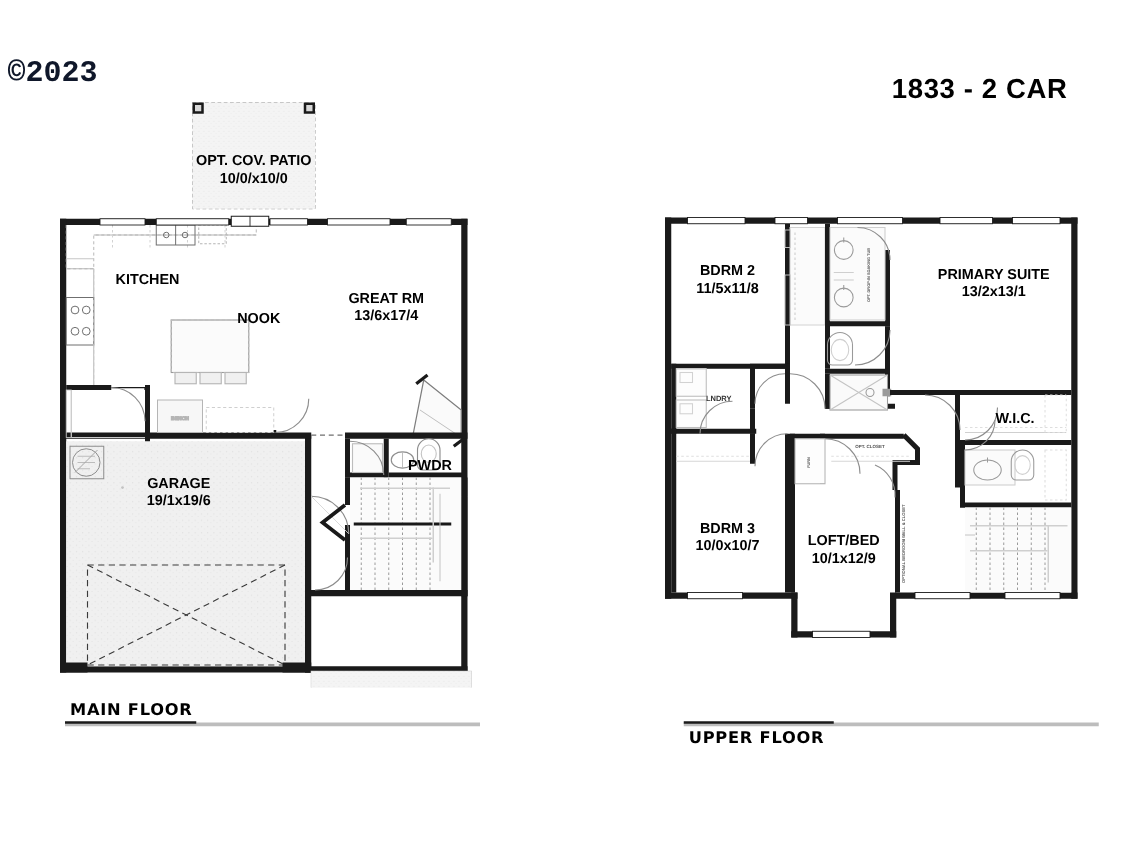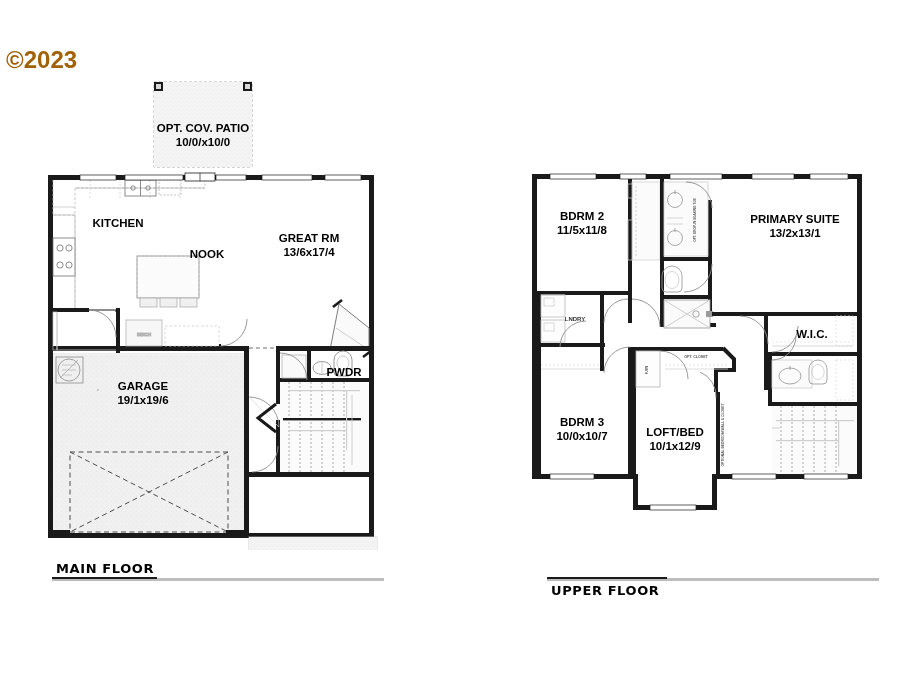--- a/index.html
+++ b/index.html
@@ -22,22 +22,22 @@
     width: 900px;
     height: 675px;
   }
   .watermark {
     position: absolute;
     left: 6px;
     top: 46px;
     font-size: 24px;
     font-weight: bold;
     letter-spacing: 0px;
-    color: #a16207;
-    font-family: Liberation Sans, sans-serif;
+    color: #0f172a;
+    font-family: Liberation Mono, monospace;
     user-select: none;
   }
   .plan-title {
     position: absolute;
     right: 46px;
     top: 58px;
     font-size: 22px;
     font-weight: bold;
     letter-spacing: 0.5px;
     font-family: "Liberation Sans", sans-serif;
@@ -74,20 +74,21 @@
   .rm-dim { font-size: 11.5px; font-weight: bold; text-anchor: middle; }
   .tiny-label { font-size: 4.4px; font-weight: bold; text-anchor: middle; fill: #333; }
   .micro-label { font-size: 3.1px; font-weight: bold; text-anchor: middle; fill: #555; }
 </style>
 </head>
 <body>
 
 <div id="sheet">
 
   <div class="watermark">©2023</div>
+  <div class="plan-title">1833 - 2 CAR</div>
 
   <svg id="main-floor-svg" style="position:absolute; left:30px; top:60px;" width="380" height="490" viewBox="0 0 380 490">
     <g stroke-linecap="butt">
 
       <g>
         <rect x="124" y="22" width="98" height="85" fill="#f6f6f6" stroke="#9a9a9a" stroke-width="0.8" stroke-dasharray="3,2"></rect>
         <rect x="124" y="22" width="98" height="85" fill="url(#stipple)" stroke="none"></rect>
         <rect x="124" y="22" width="9" height="9" fill="#1a1a1a"></rect>
         <rect x="126" y="24" width="5" height="5" fill="#d8d8d8"></rect>
         <rect x="213" y="22" width="9" height="9" fill="#1a1a1a"></rect>

